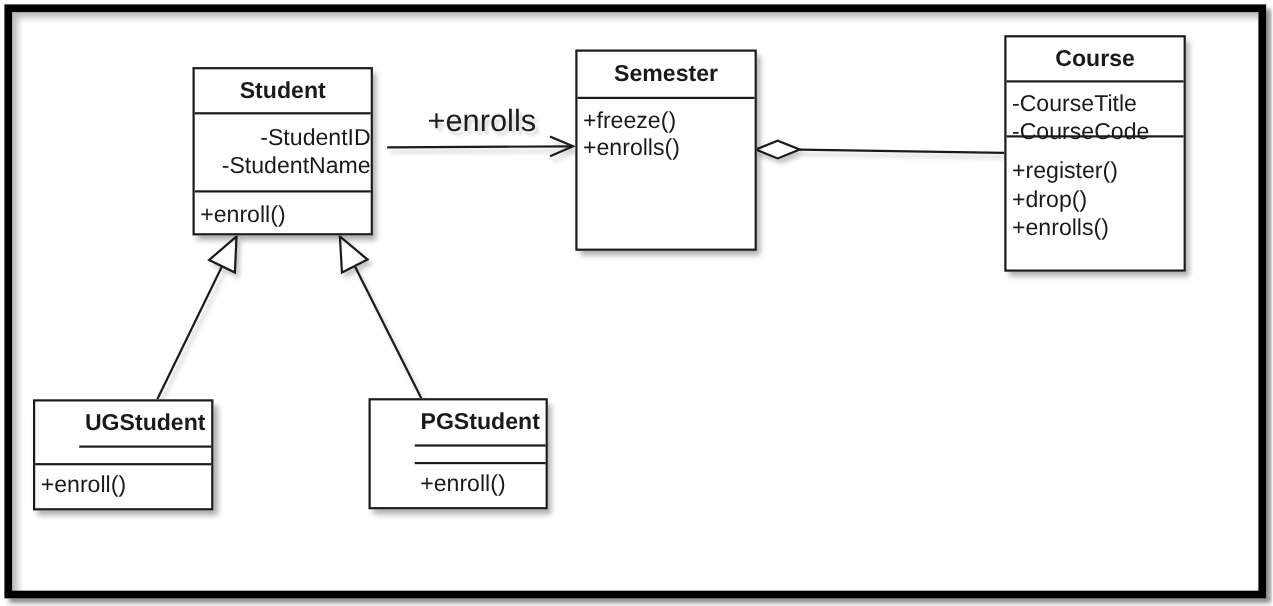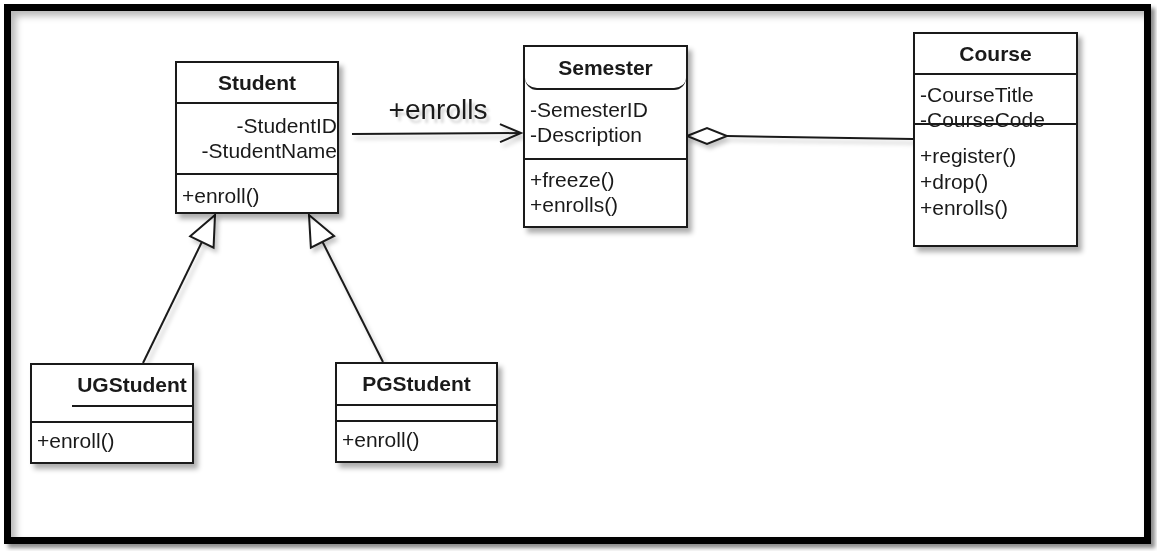--- a/index.html
+++ b/index.html
@@ -65,25 +65,21 @@
     <div class="uml-section" style="height:71px;padding-top:9px;text-align:right;">
       <div class="member">-StudentID</div>
       <div class="member">-StudentName</div>
     </div>
     <div class="uml-section last" style="padding-top:8px;">
       <div class="member">+enroll()</div>
     </div>
   </div>
 
   <div class="uml-class" style="left:523px;top:45px;width:165px;height:183px;">
-    <div class="uml-title" style="height:43px;border-radius:12px;">Semester</div>
-    <div class="uml-section" style="height:70px;">
-      <div class="member">-SemesterID</div>
-      <div class="member">-Description</div>
-    </div>
+    <div class="uml-title" style="height:43px;">Semester</div>
     <div class="uml-section last">
       <div class="member">+freeze()</div>
       <div class="member">+enrolls()</div>
     </div>
   </div>
 
   <div class="uml-class" style="left:913px;top:32px;width:165px;height:215px;">
     <div class="uml-title" style="height:41px;">Course</div>
     <div class="uml-section" style="height:50px;">
       <div class="member">-CourseTitle</div>
@@ -97,21 +93,21 @@
   </div>
 
   <div class="uml-class" style="left:30px;top:363px;width:164px;height:101px;">
     <div class="uml-title" style="height:42px;margin-left:40px;">UGStudent</div>
     <div class="uml-section" style="height:16px;padding:0;"></div>
     <div class="uml-section last" style="padding-top:5px;">
       <div class="member">+enroll()</div>
     </div>
   </div>
 
-  <div class="uml-class" style="left:335px;top:362px;width:163px;height:101px;">
+  <div class="uml-class" style="left:335px;top:362px;width:163px;height:101px;padding-left:40px;">
     <div class="uml-title" style="height:42px;">PGStudent</div>
     <div class="uml-section" style="height:16px;padding:0;"></div>
     <div class="uml-section last" style="padding-top:5px;">
       <div class="member">+enroll()</div>
     </div>
   </div>
 
 </div>
 
 </body></html>

